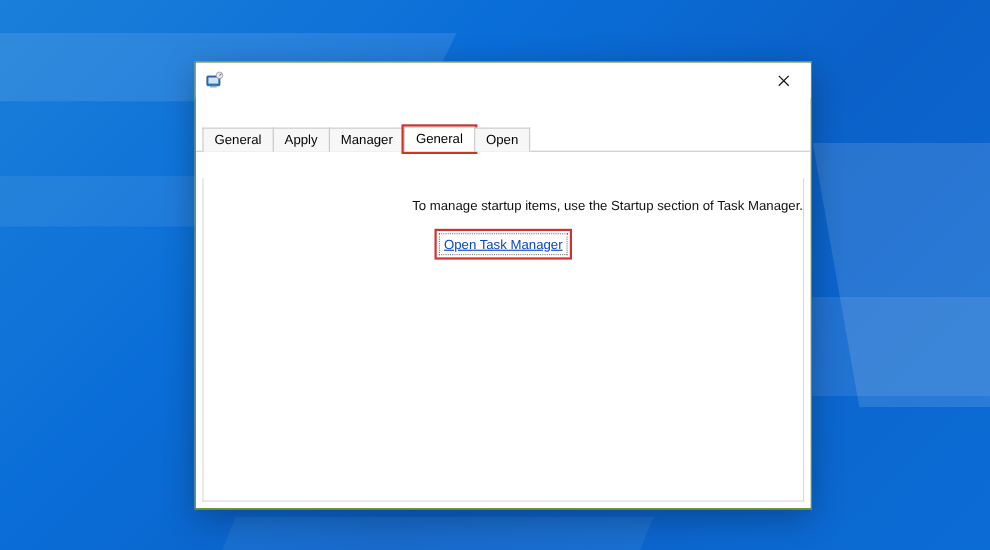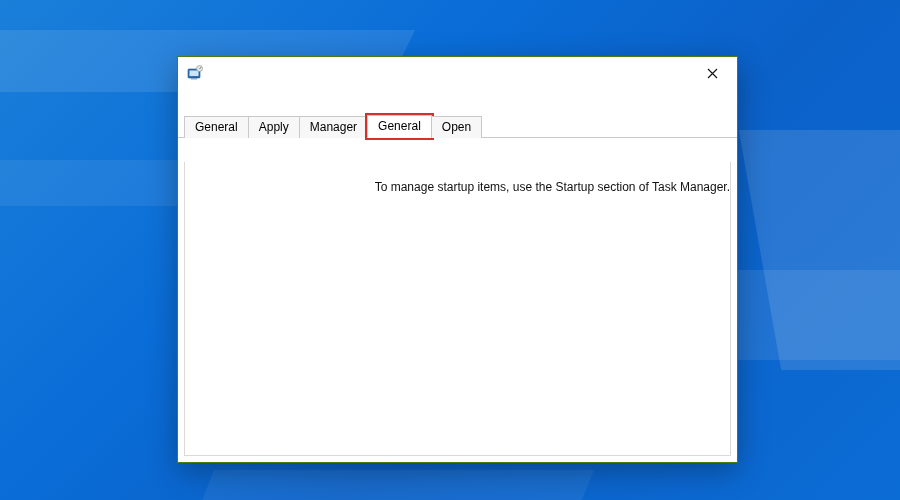--- a/index.html
+++ b/index.html
@@ -107,16 +107,19 @@
   <div class="tabrow">
     <div class="tab">General</div>
     <div class="tab">Apply</div>
     <div class="tab">Manager</div>
     <div class="tab active highlight">General</div>
     <div class="tab">Open</div>
   </div>
 
   <div class="content">
     <div class="msg">To manage startup items, use the Startup section of Task Manager.</div>
+    <div class="linkwrap">
+      <a class="link highlight">Open Task Manager</a>
+    </div>
   </div>
 
 
 </div>
 
 </body></html>

